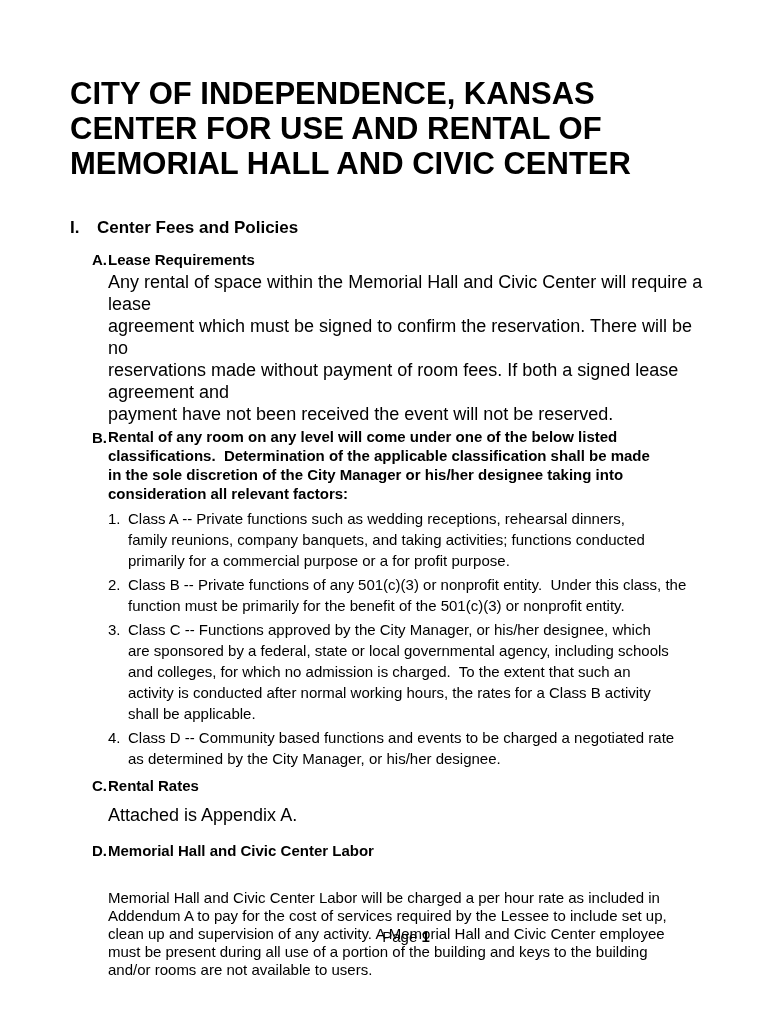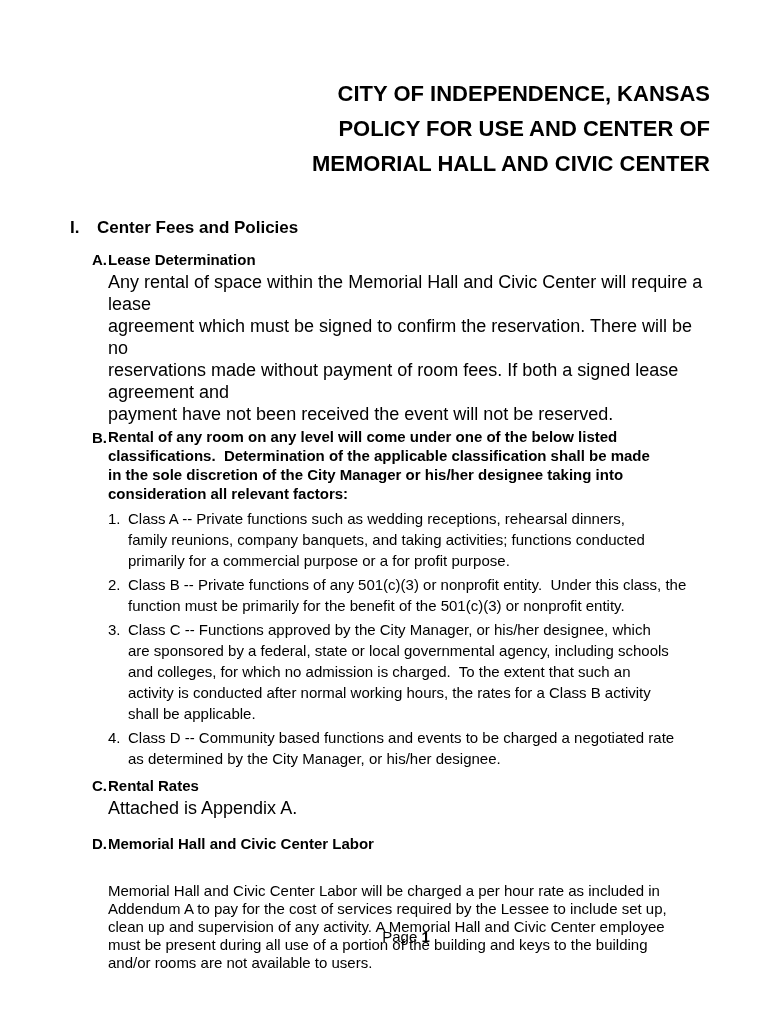--- a/index.html
+++ b/index.html
@@ -16,23 +16,23 @@
     font-family: "Liberation Sans", "DejaVu Sans", sans-serif;
     overflow: hidden;
   }
   .doc {
     position: absolute;
     left: 70px;
     top: 76px;
     width: 640px;
   }
   .title {
-    text-align: right;
-    font-weight: 700;
-    font-size: 22px;
+    text-align: left;
+    font-weight: 700;
+    font-size: 31px;
     line-height: 35px;
   }
   .sec-heading {
     display: flex;
     margin-top: 37px;
     font-size: 17px;
     line-height: 20px;
     font-weight: 700;
   }
   .sec-num {
@@ -88,21 +88,21 @@
     font-size: 15px;
     line-height: 21px;
   }
   .list-text {
     flex: 1;
     font-size: 15px;
     line-height: 21px;
     white-space: pre-wrap;
   }
   .item-c { margin-top: 6px; }
-  .c-body { }
+  .c-body { margin-top: 7px; }
   .item-d { margin-top: 14px; }
   .d-body {
     margin-top: 27px;
     font-size: 15px;
     line-height: 18px;
     white-space: pre-wrap;
   }
   .footer {
     position: absolute;
     left: 0;
@@ -116,35 +116,35 @@
   .page-num { font-weight: 700; }
 </style>
 </head>
 <body>
 
 <div class="page">
   <div class="doc">
 
     <div class="title">
       <div>CITY OF INDEPENDENCE, KANSAS</div>
-      <div>POLICY FOR USE AND CENTER OF</div>
+      <div>CENTER FOR USE AND RENTAL OF</div>
       <div>MEMORIAL HALL AND CIVIC CENTER</div>
     </div>
 
     <div class="sec-heading">
       <div class="sec-num">I.</div>
       <div>Center Fees and Policies</div>
     </div>
 
     <div class="items">
 
       <div class="item item-a">
         <div class="item-label">A.</div>
         <div class="item-content">
-          <div class="item-heading">Lease Determination</div>
+          <div class="item-heading">Lease Requirements</div>
           <div class="para">Any rental of space within the Memorial Hall and Civic Center will require a lease
 agreement which must be signed to confirm the reservation. There will be no
 reservations made without payment of room fees. If both a signed lease agreement and
 payment have not been received the event will not be reserved.</div>
         </div>
       </div>
 
       <div class="item item-b">
         <div class="item-label">B.</div>
         <div class="item-content">

